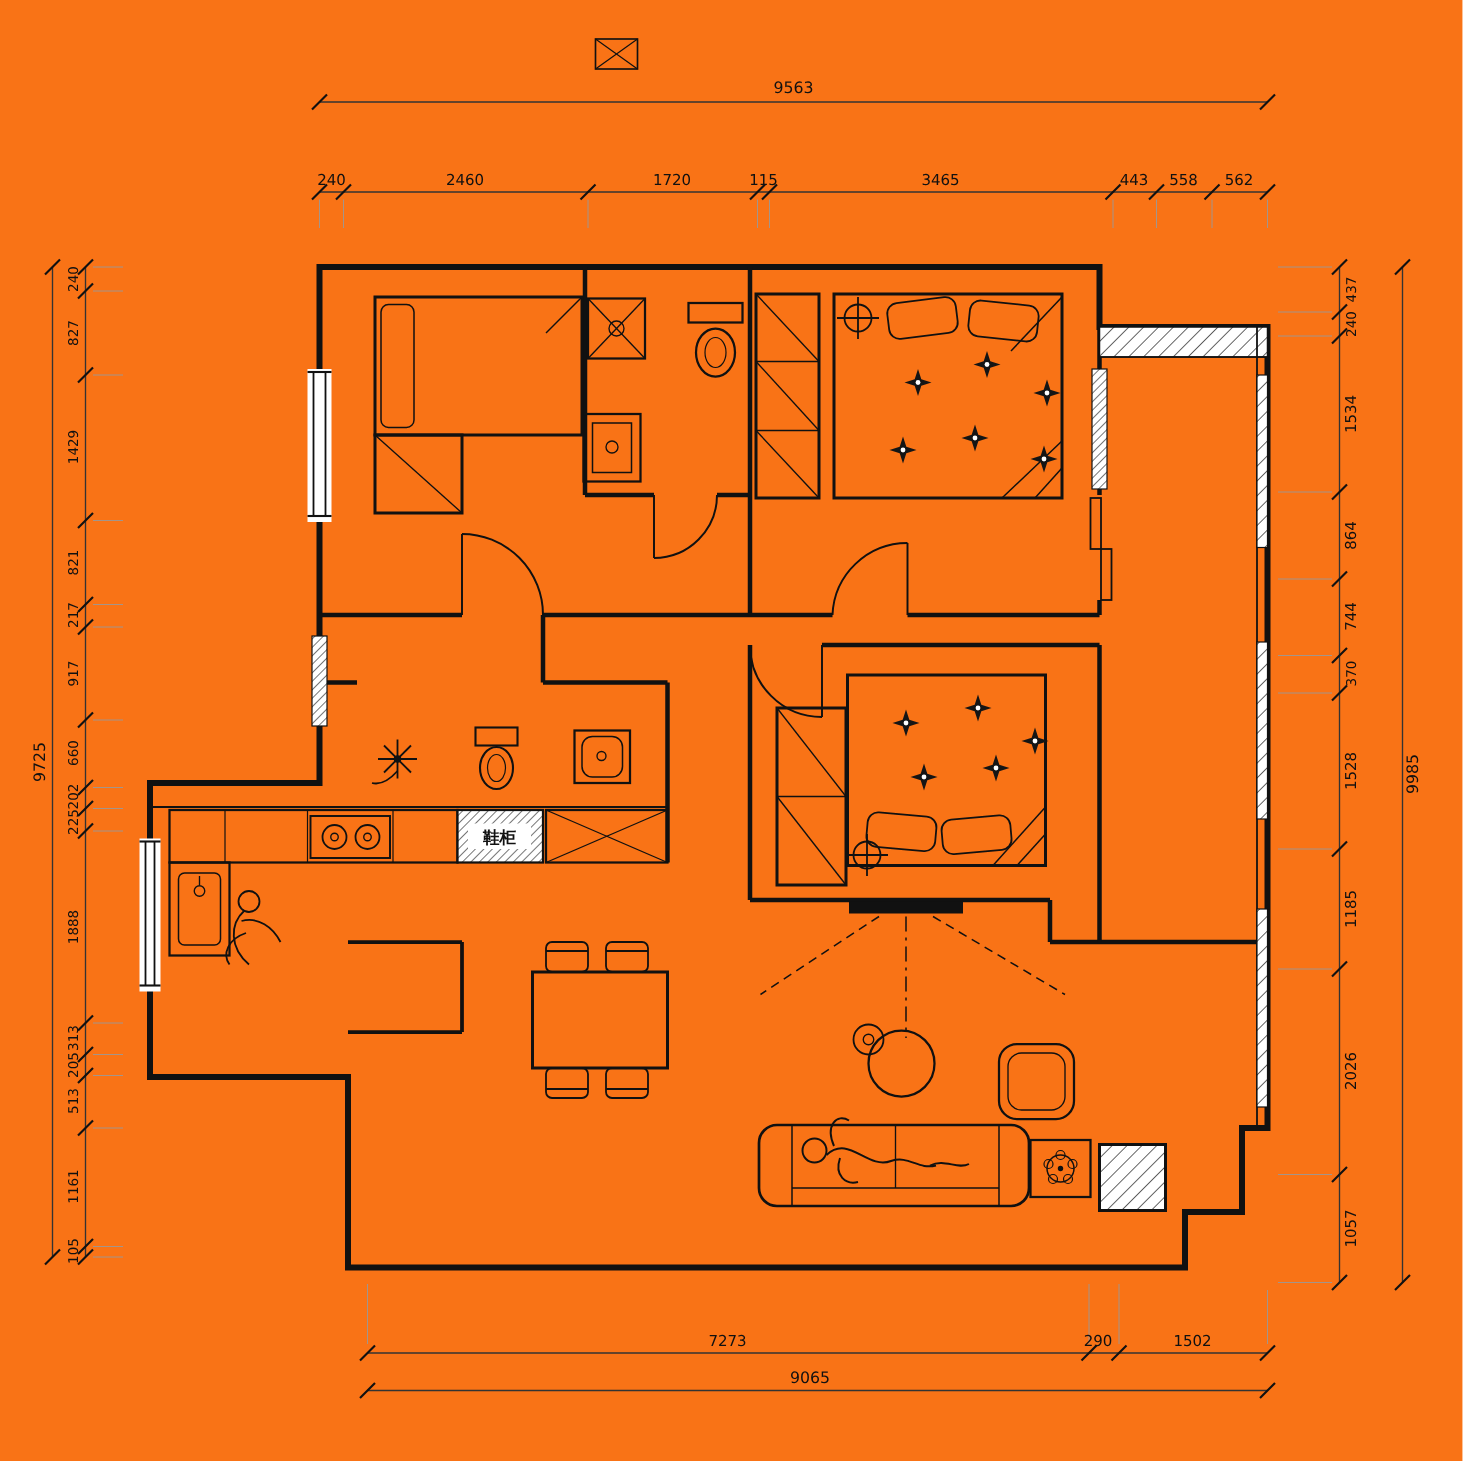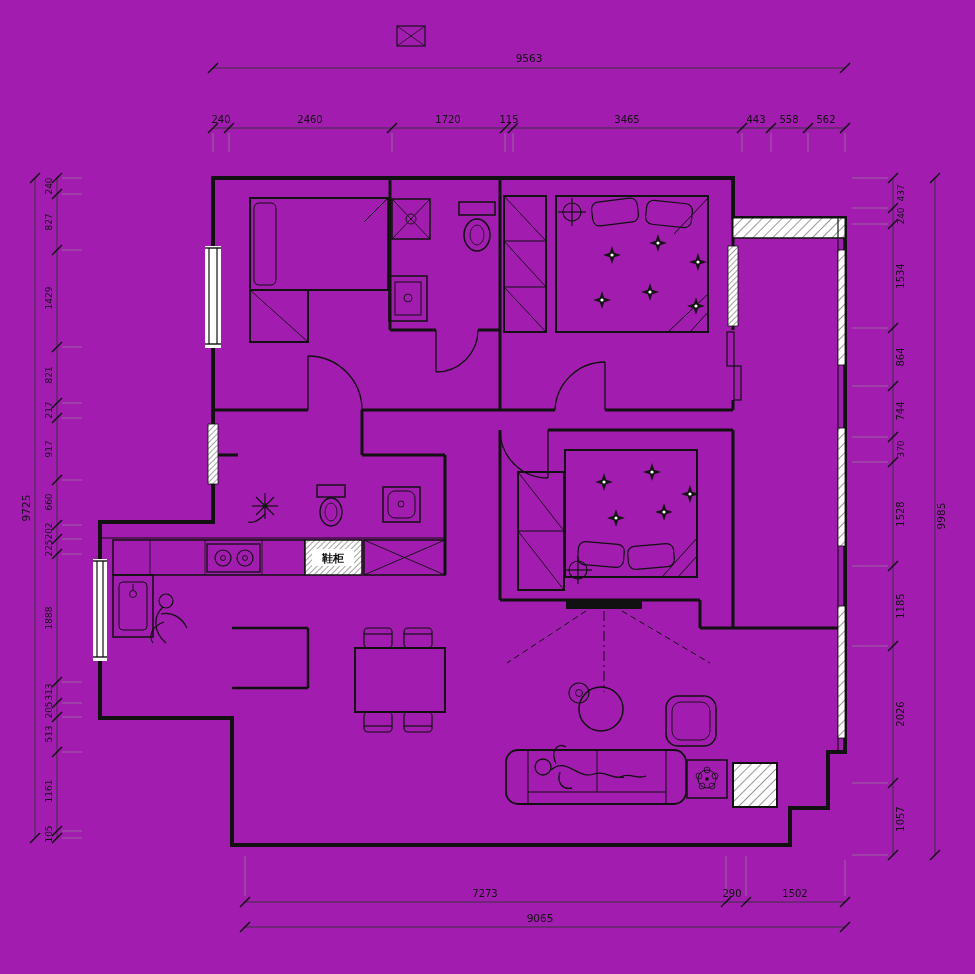--- a/index.html
+++ b/index.html
@@ -1,16 +1,16 @@
 <!DOCTYPE html>
 <html><head>
 <meta charset="utf-8">
 <style>
   html,body{margin:0;padding:0;background:#fff}
-  .canvas{position:relative;width:975px;height:974px;background:#a21caf;overflow:hidden}
+  .canvas{position:relative;width:975px;height:974px;background:#f97316;overflow:hidden}
   svg{display:block}
   svg text{font-family:"DejaVu Sans",sans-serif;fill:#111;stroke:none}
   .dim{font-size:10px}
   .dim-s{font-size:9px}
   .dim-big{font-size:10.5px}
   .cn{font-size:11px;font-weight:bold}
 </style>
 </head>
 <body>
 

